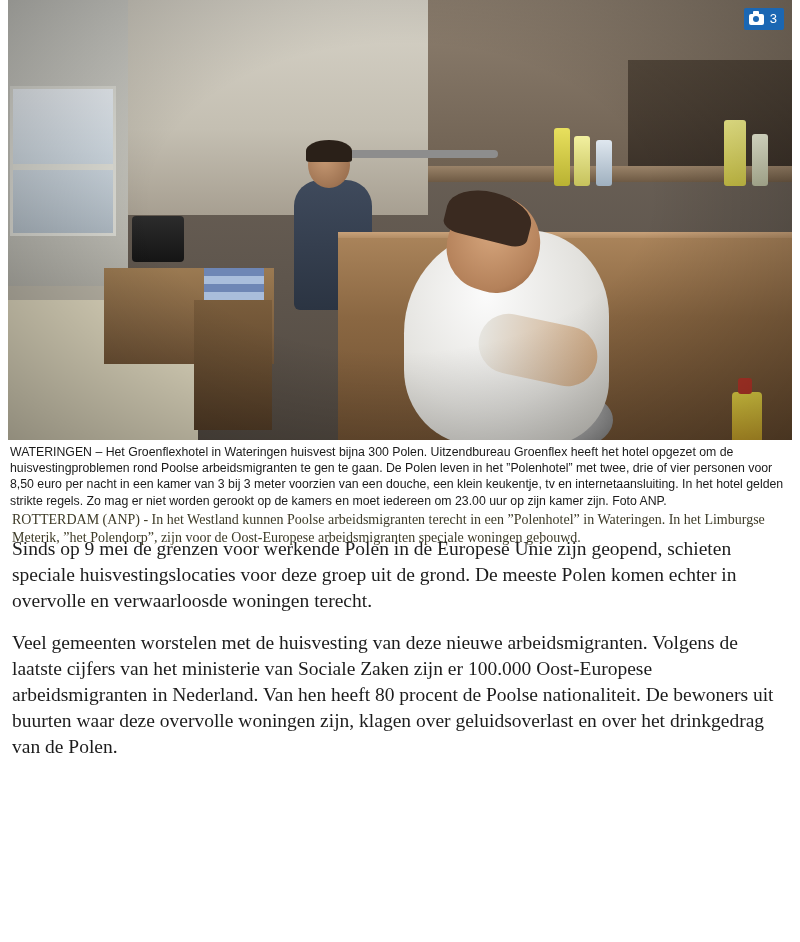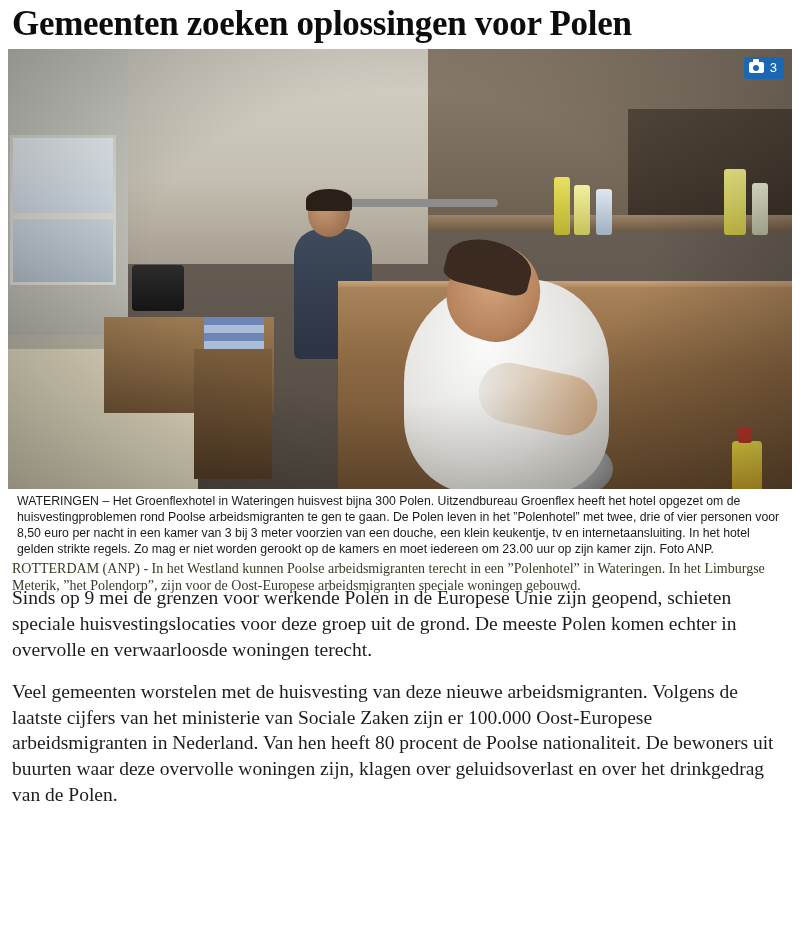--- a/index.html
+++ b/index.html
@@ -234,21 +234,21 @@
     position: absolute;
     left: 4.5px; top: 2.5px; width: 6px; height: 6px;
     border-radius: 50%;
     background: #1b67b3;
   }
   .caption {
     font-family: "Liberation Sans", sans-serif;
     font-size: 12.3px;
     line-height: 1.32;
     color: #1a1a1a;
-    margin: 4px 2px 0 9px;
+    margin: 4px 2px 0 2px;
     text-align: left;
   }
   .credit {
     font-family: "Liberation Sans", sans-serif;
     font-size: 11.5px;
     color: #2f6fb3;
     margin: 1px 2px 0 2px;
   }
   .lede {
     font-family: "Liberation Serif", serif;
@@ -268,21 +268,20 @@
     margin: -10px 4px 0 4px;
   }
   .body-text p { margin: 0 0 16px 0; }
   .body-text p:first-child { margin-top: 0; }
 </style>
 </head>
 <body>
 
 <div class="page">
 
-  <h1 class="headline">Gemeenten zoeken oplossingen voor Polen</h1>
 
   <div class="photo-wrap">
     <div class="photo">
       <div class="wall-right"></div>
       <div class="mirror-strip"></div>
       <div class="wall-mid"></div>
       <div class="wall-left"></div>
       <div class="window"></div>
       <div class="shelf"></div>
       <div class="bottle b1"></div>

